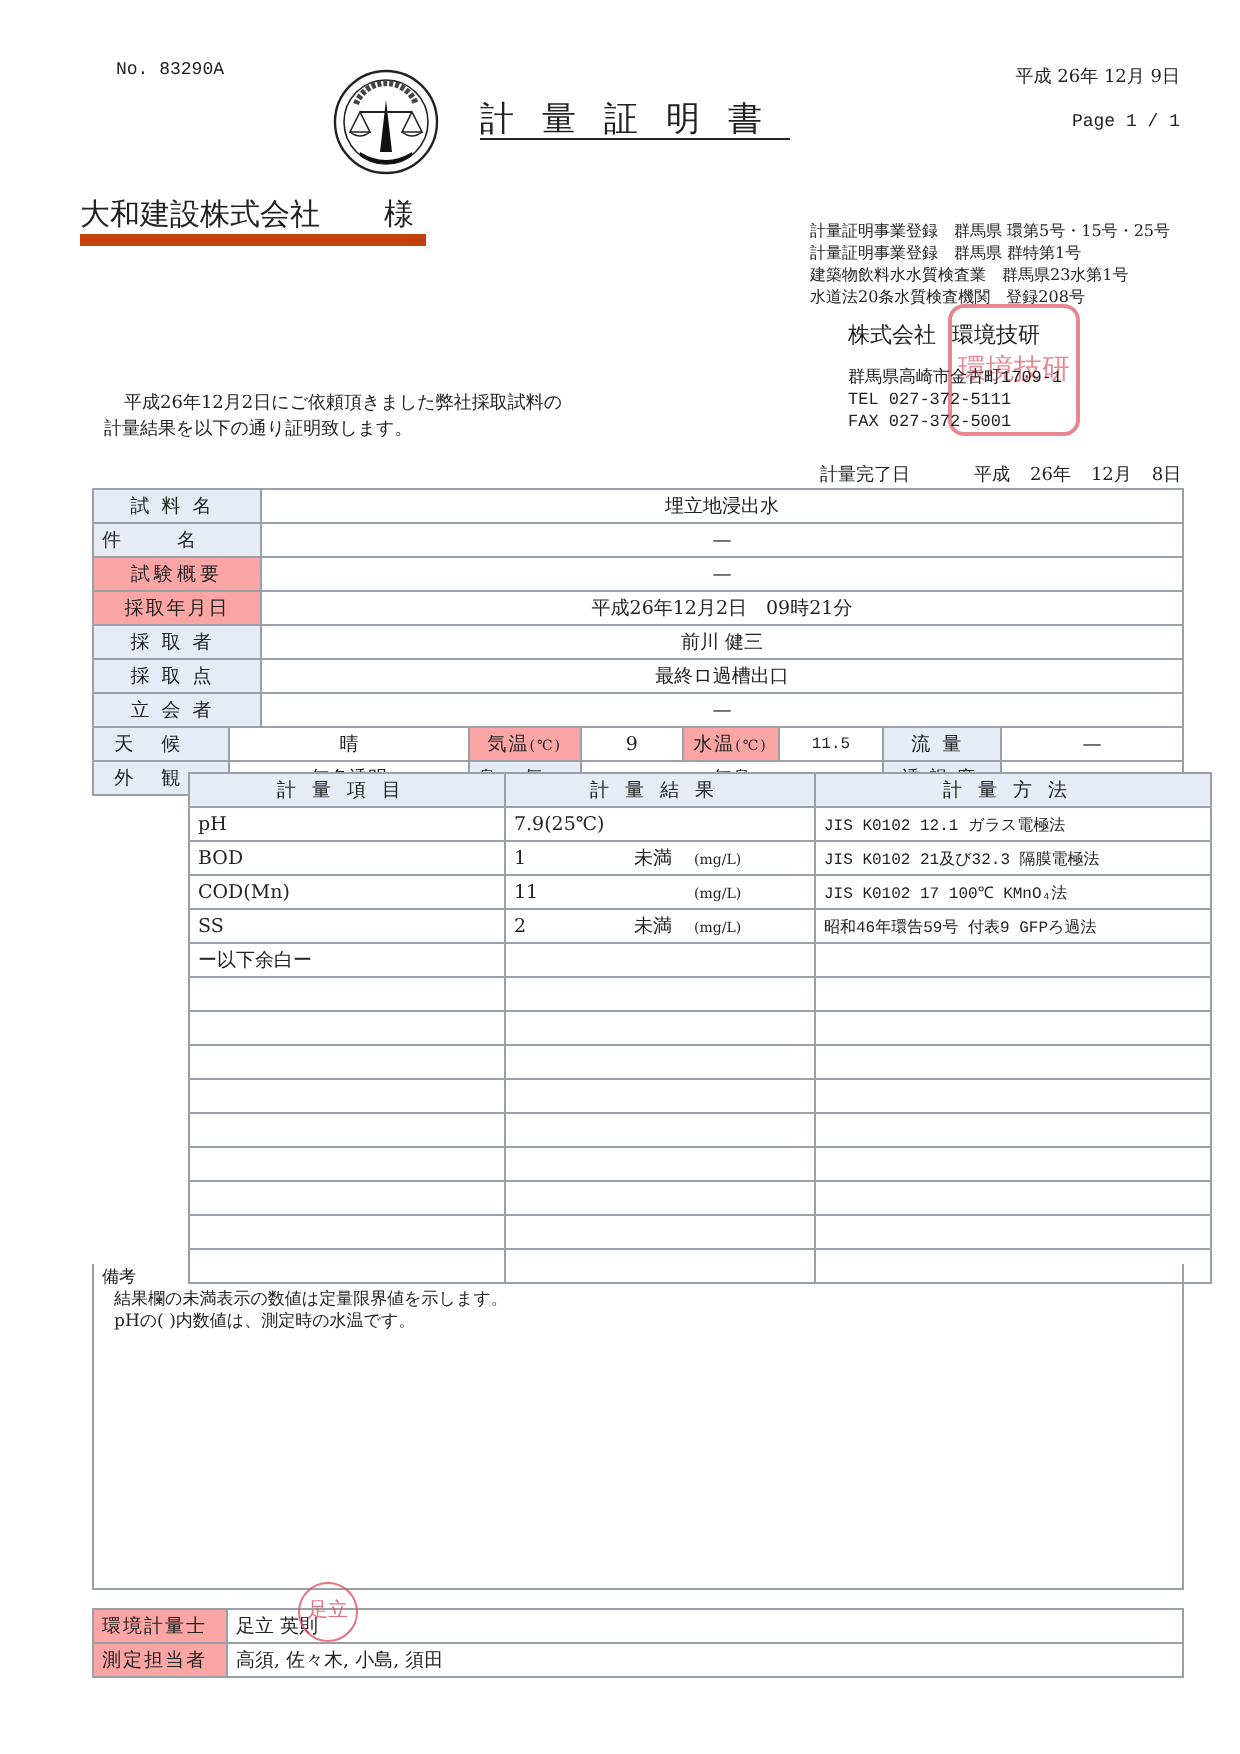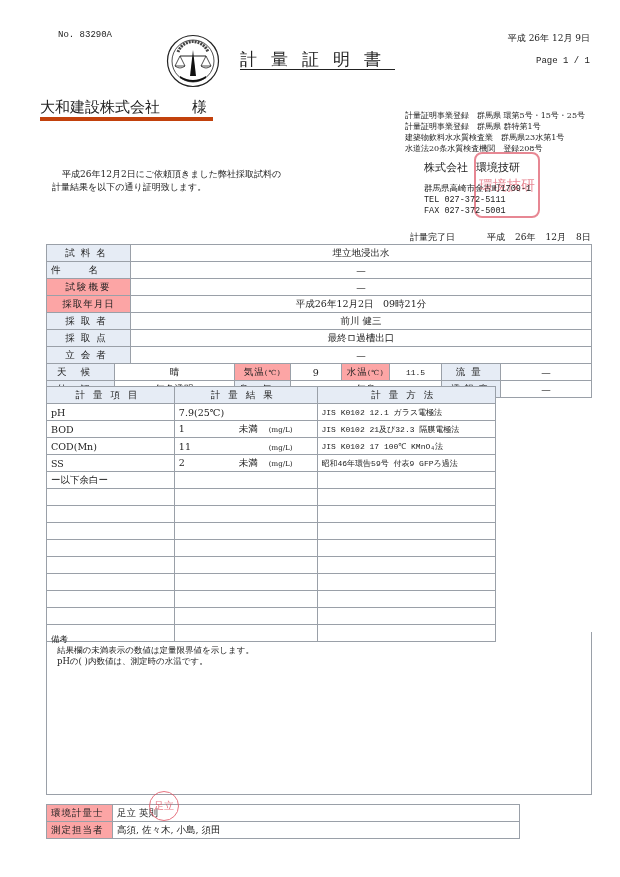--- a/index.html
+++ b/index.html
@@ -6,25 +6,25 @@
   body {
     width:620px; height:877px; background:#ffffff; position:relative; overflow:hidden;
     font-family: "DejaVu Serif", "Liberation Serif", serif; color:#222;
   }
   .abs { position:absolute; }
   .docno { left:42px; top:30px; font-size:9px; font-family:"Liberation Mono","DejaVu Sans Mono",monospace;margin-left:16px; }
   .page { right:30px; top:16px; font-size:9px; font-family:"Liberation Mono","DejaVu Sans Mono",monospace;margin-top:40px; }
   .issue-date { right:30px; top:32px; font-size:9px; }
   .seal-logo { left:166px; top:34px; width:54px; height:54px; }
   .title { left:240px; top:48px; font-size:17px; letter-spacing:14px; text-decoration:underline; text-underline-offset:4px; }
-  .client { left:40px; top:98px; font-size:15px; border-bottom:4px solid #c2410c; padding-right:6px; }
+  .client { left:40px; top:98px; font-size:15px; border-bottom:6px solid #c2410c; padding-right:6px; }
   .client .sama { margin-left:32px; }
   .regs { left:405px; top:110px; font-size:8px; line-height:11px; }
   .intro { left:52px; top:168px; font-size:9px; line-height:13px; }
-  .intro .l1 { padding-left:10px; }
+  .intro .l1 { padding-left:10px;margin-top:28px; }
   .company { left:424px; top:160px; font-size:11px; }
   .company-name .space { display:inline-block; width:8px; }
   .address { left:424px; top:184px; font-size:8.5px; line-height:11px; font-family:"Liberation Mono","DejaVu Sans Mono",monospace; }
   .stamp-company {
     left:474px; top:152px; width:62px; height:62px; border:2px solid #e06070; border-radius:8px;
     color:#e06070; opacity:0.75; font-size:14px; display:flex; flex-wrap:wrap; align-items:center; justify-content:center; line-height:18px; text-align:center;
   }
   .completion { left:410px; top:231px; font-size:9px; }
   .completion span { margin-right:10px; }
 
@@ -153,21 +153,21 @@
     <td class="lbl" style="letter-spacing:14px">外観</td>
     <td colspan="3">無色透明</td>
     <td class="lbl" style="letter-spacing:14px">臭気</td>
     <td colspan="3">無臭</td>
     <td class="lbl" style="letter-spacing:4px">透視度</td>
     <td>—</td>
   </tr>
 </tbody>
   </table>
 
-<table class="doc" style="top:386px; width:450px;">
+<table class="doc" style="top:386px; width:512px;margin-left:48px;">
   <colgroup>
       <col style="width:175px">
       <col style="width:162px">
       <col style="width:209px">
     </colgroup>
   <tbody>
       <tr>
     <td class="hdr">計量項目</td>
     <td class="hdr">計量結果</td>
     <td class="hdr">計量方法</td>
@@ -244,21 +244,21 @@
       </tr>
 </tbody>
   </table>
 
 <div class="notes">
   <div>備考</div>
   <div class="n">結果欄の未満表示の数値は定量限界値を示します。</div>
   <div class="n">pHの( )内数値は、測定時の水温です。</div>
 </div>
 
-<table class="doc" style="top:804px; width:474px;">
+<table class="doc" style="top:804px; width:546px;">
   <colgroup>
       <col style="width:67px">
       <col style="width:479px">
     </colgroup>
   <tbody>
       <tr>
     <td class="lbl-tight">環境計量士</td>
     <td>足立 英則</td>
   </tr>
   <tr>

